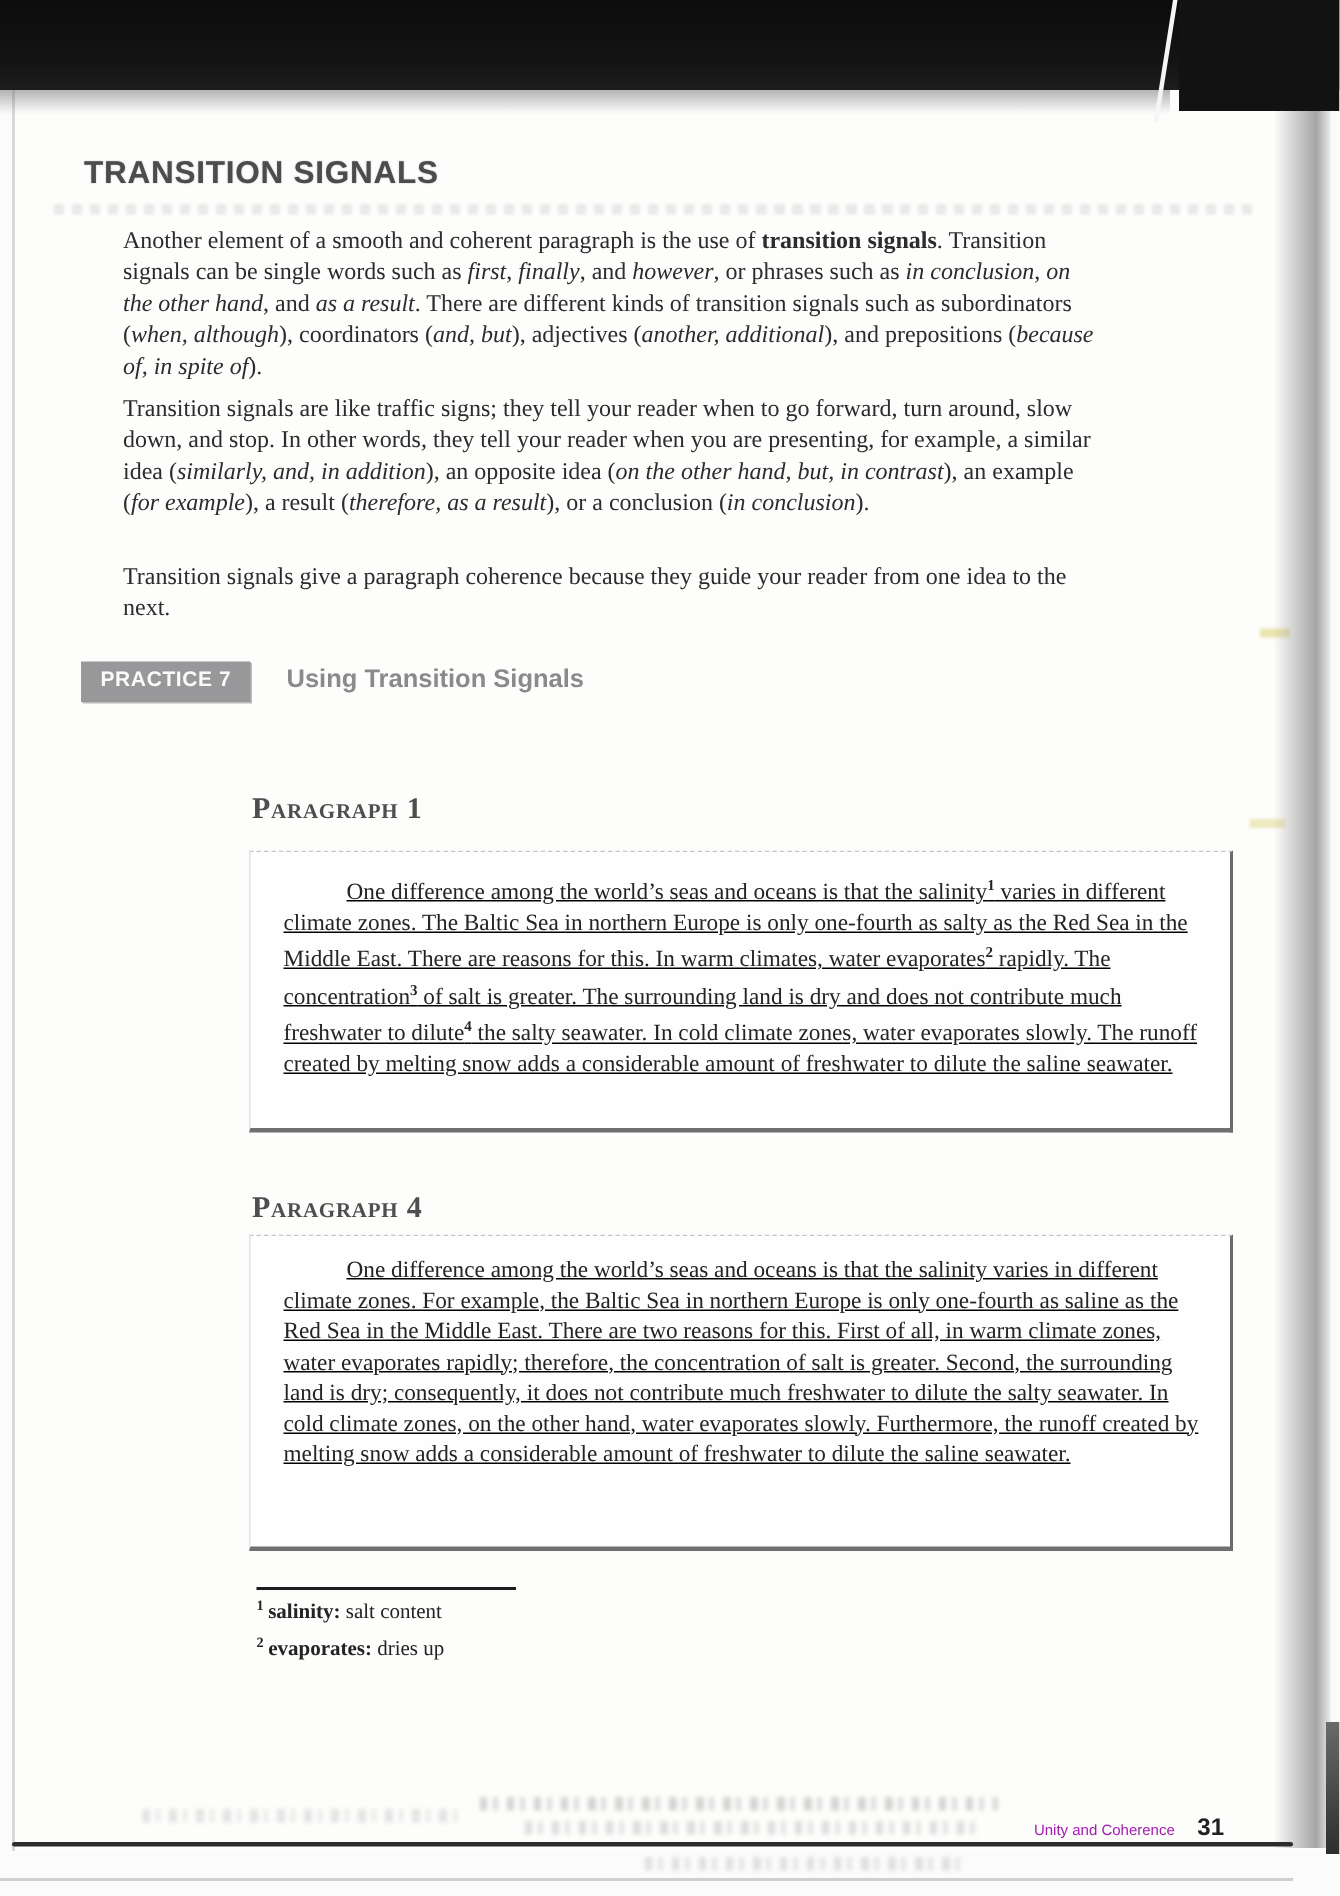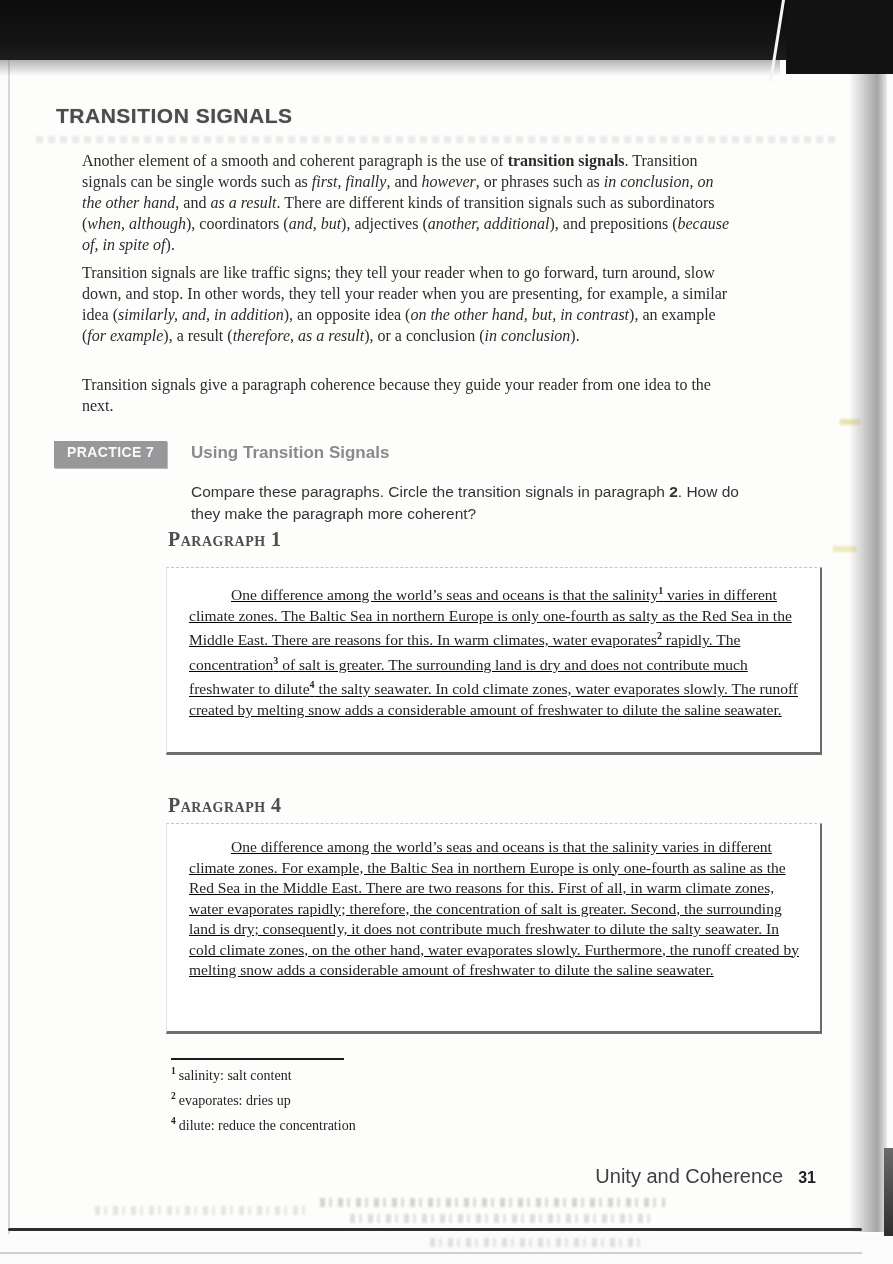--- a/index.html
+++ b/index.html
@@ -137,29 +137,29 @@
   }
   .para-text sup { font-size: 10px; font-weight: 700; }
 
   .footnote-divider {
     position: absolute; left: 155px; top: 1058px; width: 173px; height: 2px;
     background: #1c1c1c;
   }
   .footnotes { position: absolute; left: 155px; top: 1066px; width: 420px; }
   .footnote-row { font-size: 14px; color: #232323; height: 25px; }
   .footnote-row sup { font-size: 9.5px; font-weight: 700; margin-right: 3px; }
-  .footnote-term { font-weight: 400; }
+  .footnote-term { font-weight: 700; }
 
   .footer {
     position: absolute; left: 540px; top: 1165px; width: 260px;
     display: flex; justify-content: flex-end; align-items: baseline; gap: 15px;
     font-family: "Liberation Sans", sans-serif;
   }
-  .footer-section { font-size: 20px; color: #404040; }
-  .footer-page-num { font-size: 16px; font-weight: 700; color: #222; }
+  .footer-section { font-size: 10px; color: #a21caf; }
+  .footer-page-num { font-size: 16px; font-weight: 700; color: #222; margin-top: 45px; }
 
   .i { font-style: italic; }
   .b { font-weight: 700; }
 </style>
 </head>
 <body>
 
 <div class="page"></div>
 <div class="top-bar"></div>
 <div class="top-bar-right"></div>
@@ -179,42 +179,38 @@
 
 <div class="content">
   <h1 class="page-heading">TRANSITION SIGNALS</h1>
 
   <p class="intro intro-1"><span>Another element of a smooth and coherent paragraph is the use of </span><span class="b">transition signals</span><span>. Transition signals can be single words such as </span><span class="i">first</span><span>, </span><span class="i">finally</span><span>, and </span><span class="i">however</span><span>, or phrases such as </span><span class="i">in conclusion</span><span>, </span><span class="i">on the other hand</span><span>, and </span><span class="i">as a result</span><span>. There are different kinds of transition signals such as subordinators (</span><span class="i">when, although</span><span>), coordinators (</span><span class="i">and, but</span><span>), adjectives (</span><span class="i">another, additional</span><span>), and prepositions (</span><span class="i">because of, in spite of</span><span>).</span></p>
   <p class="intro intro-2"><span>Transition signals are like traffic signs; they tell your reader when to go forward, turn around, slow down, and stop. In other words, they tell your reader when you are presenting, for example, a similar idea (</span><span class="i">similarly, and, in addition</span><span>), an opposite idea (</span><span class="i">on the other hand, but, in contrast</span><span>), an example (</span><span class="i">for example</span><span>), a result (</span><span class="i">therefore, as a result</span><span>), or a conclusion (</span><span class="i">in conclusion</span><span>).</span></p>
   <p class="intro intro-3"><span>Transition signals give a paragraph coherence because they guide your reader from one idea to the next.</span></p>
 
   <div class="practice-badge">PRACTICE 7</div>
   <div class="practice-title">Using Transition Signals</div>
-  <div class="practice-instructions"><span>Compare these paragraphs. Circle the transition signals in paragraph </span><span class="b">2</span><span>. How do they make the paragraph more coherent?</span></div>
 
   <div class="para-label para-label-1">Paragraph 1</div>
   <div class="para-box para-box-1">
     <p class="para-text"><span>One difference among the world’s seas and oceans is that the salinity</span><sup>1</sup><span> varies in different climate zones. The Baltic Sea in northern Europe is only one-fourth as salty as the Red Sea in the Middle East. There are reasons for this. In warm climates, water evaporates</span><sup>2</sup><span> rapidly. The concentration</span><sup>3</sup><span> of salt is greater. The surrounding land is dry and does not contribute much freshwater to dilute</span><sup>4</sup><span> the salty seawater. In cold climate zones, water evaporates slowly. The runoff created by melting snow adds a considerable amount of freshwater to dilute the saline seawater.</span></p>
   </div>
 
   <div class="para-label para-label-2">Paragraph 4</div>
   <div class="para-box para-box-2">
     <p class="para-text"><span>One difference among the world’s seas and oceans is that the salinity varies in different climate zones. For example, the Baltic Sea in northern Europe is only one-fourth as saline as the Red Sea in the Middle East. There are two reasons for this. First of all, in warm climate zones, water evaporates rapidly; therefore, the concentration of salt is greater. Second, the surrounding land is dry; consequently, it does not contribute much freshwater to dilute the salty seawater. In cold climate zones, on the other hand, water evaporates slowly. Furthermore, the runoff created by melting snow adds a considerable amount of freshwater to dilute the saline seawater.</span></p>
   </div>
 
   <div class="footnote-divider"></div>
   <div class="footnotes">
     <div class="footnote-row">
       <sup>1</sup><span class="footnote-term">salinity:</span> <span>salt content</span>
     </div>
     <div class="footnote-row">
       <sup>2</sup><span class="footnote-term">evaporates:</span> <span>dries up</span>
     </div>
-    <div class="footnote-row">
-      <sup>4</sup><span class="footnote-term">dilute:</span> <span>reduce the concentration</span>
-    </div>
   </div>
 
   <div class="footer">
     <span class="footer-section">Unity and Coherence</span>
     <span class="footer-page-num">31</span>
   </div>
 </div>
 
 </body></html>

